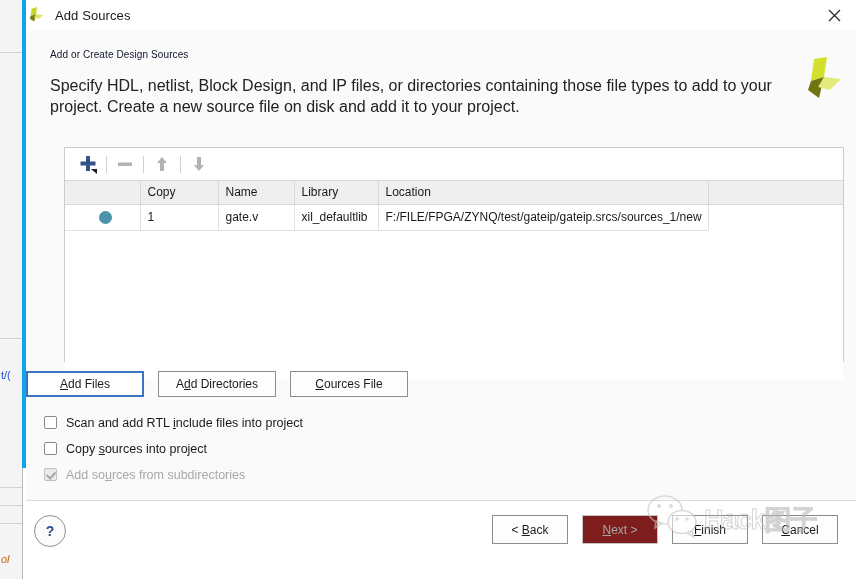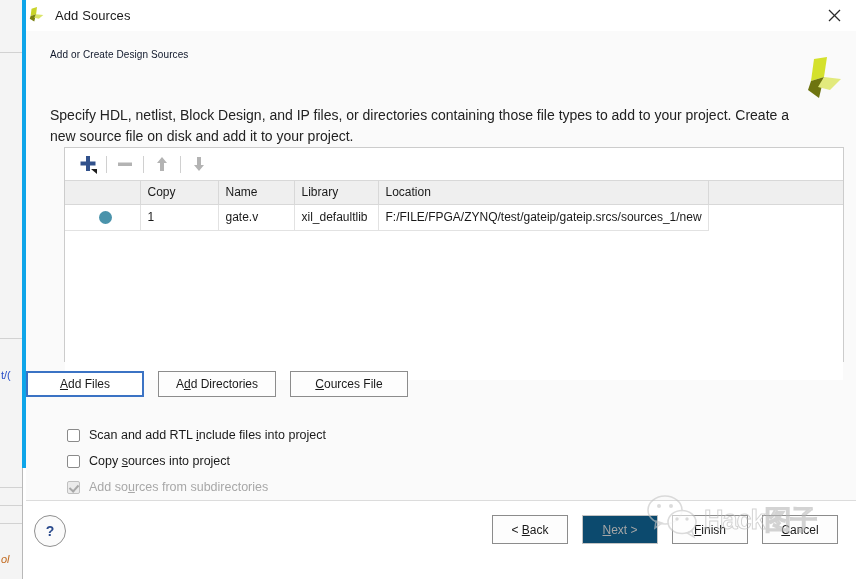--- a/index.html
+++ b/index.html
@@ -101,24 +101,23 @@
     left: 24px; top: 18px;
     font-size: 10px;
     font-weight: normal;
     color: #0f172a;
     letter-spacing: 0.1px;
   }
   .subheading {
     position: absolute;
     left: 24px; top: 44px;
     width: 750px;
-    font-size: 14px;
+    font-size: 16px;
     line-height: 21px;
     color: #222;
-    margin-top: 30px;
   }
   .brand-logo {
     position: absolute;
     right: 14px; top: 26px;
     width: 44px; height: 46px;
   }
 
   
   .table-panel {
     position: absolute;
@@ -217,34 +216,33 @@
     justify-content: center;
     cursor: default;
   }
   .btn.focus {
     border: 2px solid #3b73c4;
     background: #ffffff;
   }
   .btn.disabled {
     color: #a6a6a6;
     border-color: #c4c4c4;
-    background: #0c4a6e;
+    background: #7f1d1d;
   }
   .btn .u { text-decoration: underline; }
 
   
   .checks {
     position: absolute;
     left: 18px; top: 385px;
   }
   .chk-row {
     display: flex;
-    align-items: flex-end;
+    align-items: flex-start;
     height: 26px;
-    margin-left: 23px;
   }
   .chk-box {
     width: 13px; height: 13px;
     border: 1px solid #8a8a8a;
     background: #ffffff;
     border-radius: 2px;
     box-sizing: border-box;
     margin-right: 9px;
     flex: none;
     position: relative;

